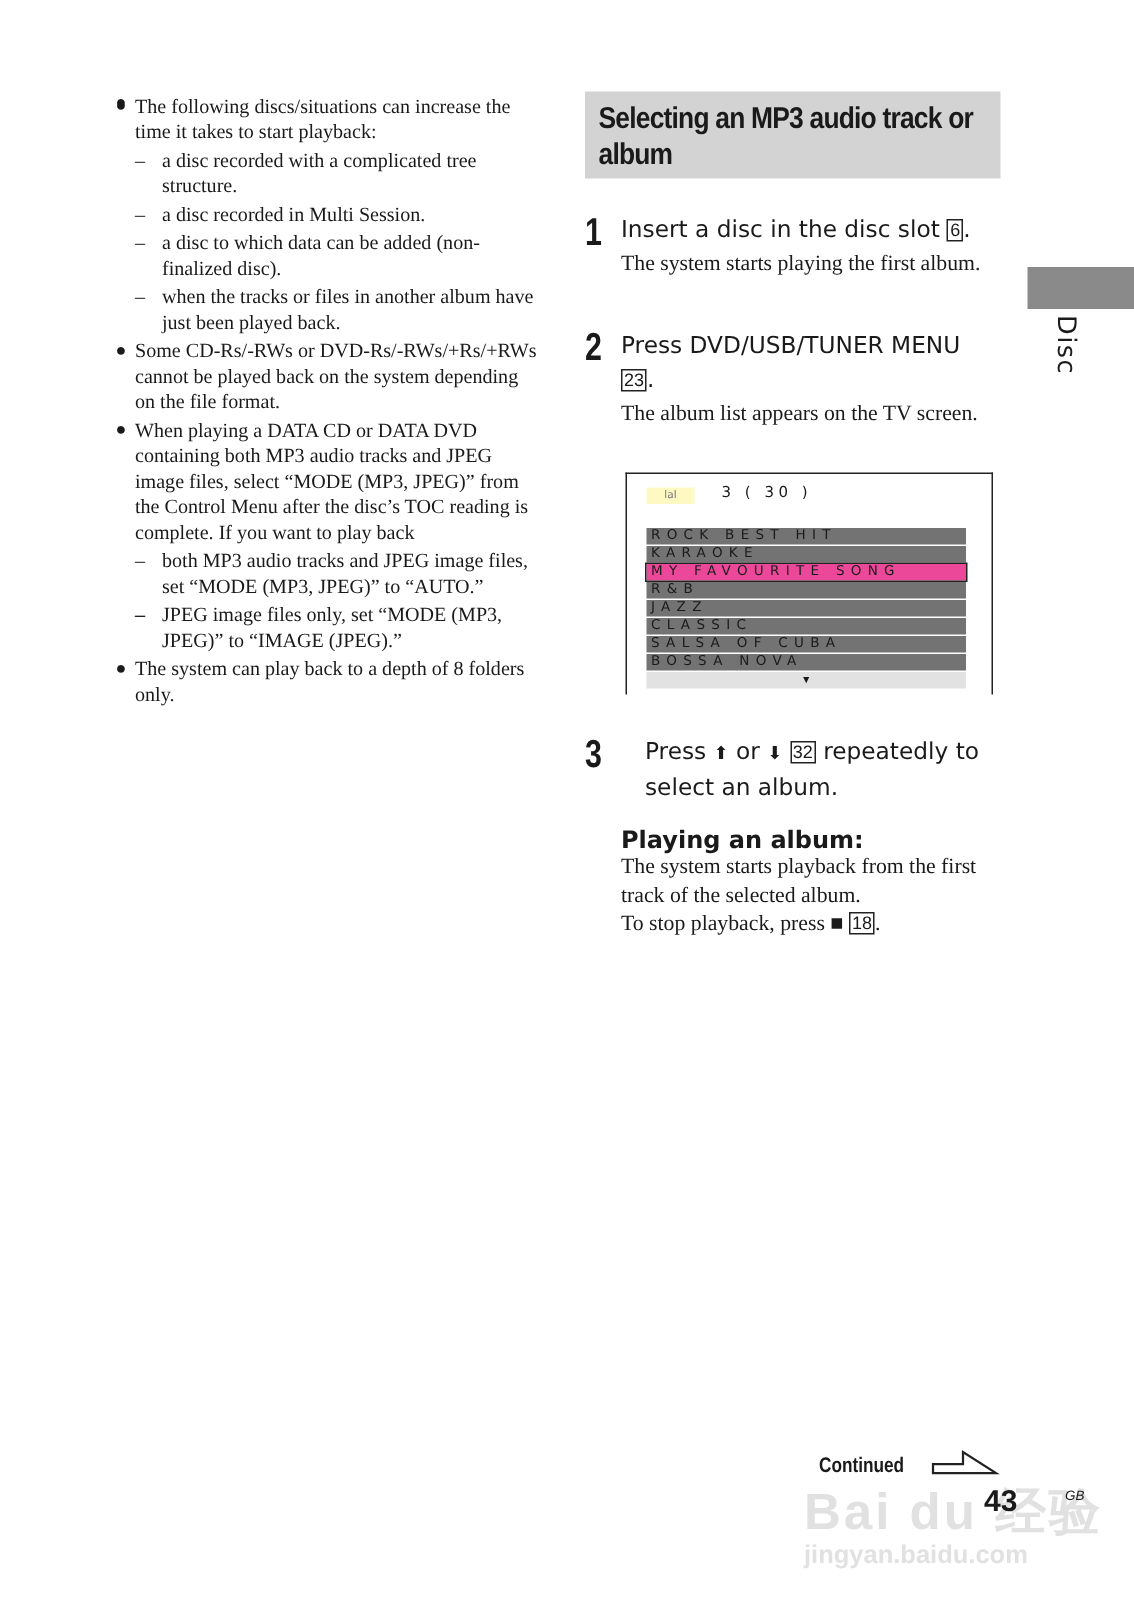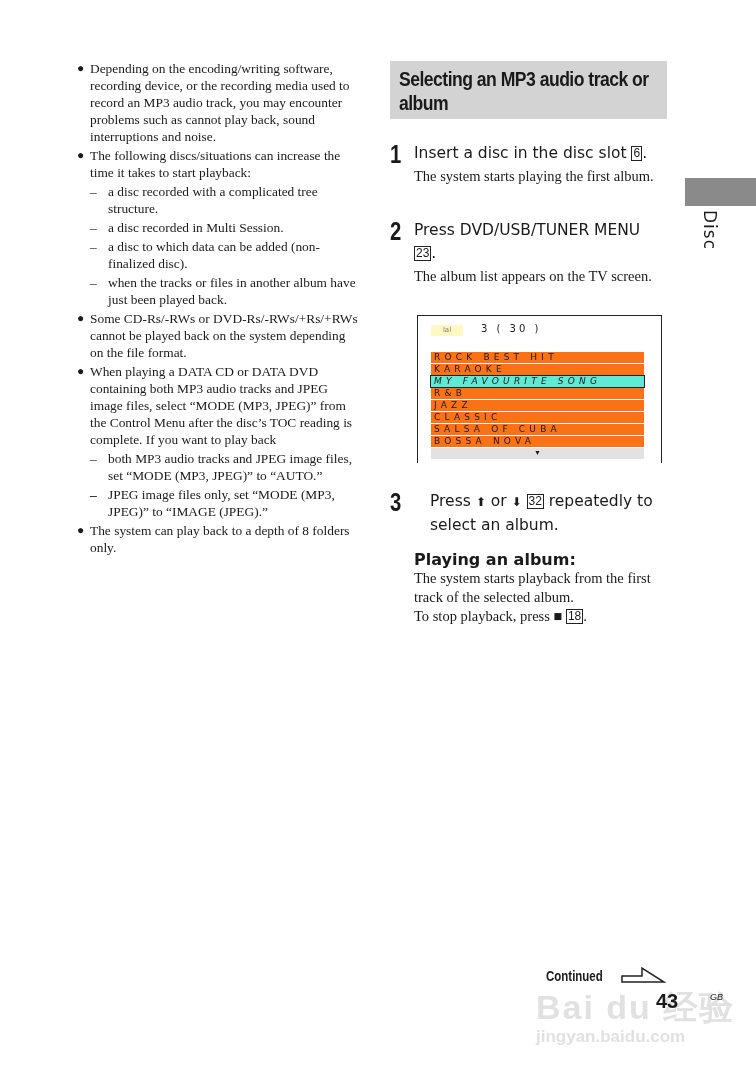--- a/index.html
+++ b/index.html
@@ -21,22 +21,22 @@
   .step-num { position:absolute; left:0; top:-3px; font-family:"Liberation Sans", sans-serif; font-weight:bold; font-size:26px; transform:scaleX(0.78); transform-origin:left top; }
   .step-title { position:absolute; left:24px; top:0; width:240px; font-family:"DejaVu Sans", sans-serif; font-size:15.5px; line-height:23px; }
   .step-desc { position:absolute; left:24px; width:240px; font-family:"Liberation Serif", serif; font-size:14.5px; line-height:19px; }
   .boxnum { display:inline-block; border:1px solid #222; font-family:"Liberation Sans", sans-serif; font-size:12px; line-height:13px; padding:0 1px; vertical-align:1px; }
 
   
   #tv { position:absolute; left:417px; top:315px; width:243px; height:147px; border:1px solid #222; border-bottom:none; background:#fff; }
   #tv-icon { position:absolute; left:13px; top:9px; width:32px; height:11px; background:#fef9c3; color:#777; font-size:7px; text-align:center; line-height:11px; font-family:"DejaVu Sans", sans-serif; }
   #tv-count { position:absolute; left:63px; top:7px; font-family:"DejaVu Sans", sans-serif; font-size:10px; letter-spacing:3px; }
   #tv-list { position:absolute; left:13px; top:36px; width:213px; }
-  .tv-row { height:11px; margin-bottom:1px; background:#f97316; font-family:"DejaVu Sans", sans-serif; font-size:9px; line-height:11px; letter-spacing:4.2px; padding-left:3px; box-sizing:border-box; white-space:nowrap; }
-  .tv-row.selected { background:#5eead4; outline:1px solid #222;font-style:italic; }
+  .tv-row { height:11px; margin-bottom:1px; background:#737373; font-family:"DejaVu Sans", sans-serif; font-size:9px; line-height:11px; letter-spacing:4.2px; padding-left:3px; box-sizing:border-box; white-space:nowrap; }
+  .tv-row.selected { background:#ec4899; outline:1px solid #222; }
   .tv-more { height:11px; background:#e2e2e2; text-align:center; font-size:7px; line-height:11px; }
 
   
   #side-tab { position:absolute; left:685px; top:178px; width:71px; height:28px; background:#8a8a8a; }
   #side-label { position:absolute; left:700px; top:210px; font-family:"DejaVu Sans", sans-serif; font-size:17px; writing-mode:vertical-rl; letter-spacing:1px; }
 
   
   #continued { position:absolute; left:546px; top:968px; font-family:"Liberation Sans", sans-serif; font-weight:bold; font-size:14px; transform:scaleX(0.82); transform-origin:left top; }
   #continued-arrow { position:absolute; left:620px; top:964px; }
   #page-num { position:absolute; left:656px; top:990px; font-family:"Liberation Sans", sans-serif; font-weight:bold; font-size:20px; }
@@ -44,21 +44,20 @@
   #watermark { position:absolute; left:536px; top:985px; color:rgba(200,200,200,0.55); font-family:"Liberation Sans", sans-serif; font-weight:bold; pointer-events:none; }
   #wm-main { font-size:34px; letter-spacing:2px; }
   #wm-sub { font-size:17px; margin-top:-4px; }
 </style>
 </head>
 <body>
 
 <div id="left">
   <div class="bullet">
     <span class="dot">●</span>
-    <span>Depending on the encoding/writing software, recording device, or the recording media used to record an MP3 audio track, you may encounter problems such as cannot play back, sound interruptions and noise.</span>
   </div>
   <div class="bullet">
     <span class="dot">●</span>
     <span>The following discs/situations can increase the time it takes to start playback:</span>
   </div>
   <div class="dash"><span class="mark">–</span><span>a disc recorded with a complicated tree structure.</span></div>
   <div class="dash"><span class="mark">–</span><span>a disc recorded in Multi Session.</span></div>
   <div class="dash"><span class="mark">–</span><span>a disc to which data can be added (non-finalized disc).</span></div>
   <div class="dash"><span class="mark">–</span><span>when the tracks or files in another album have just been played back.</span></div>
   <div class="bullet">

